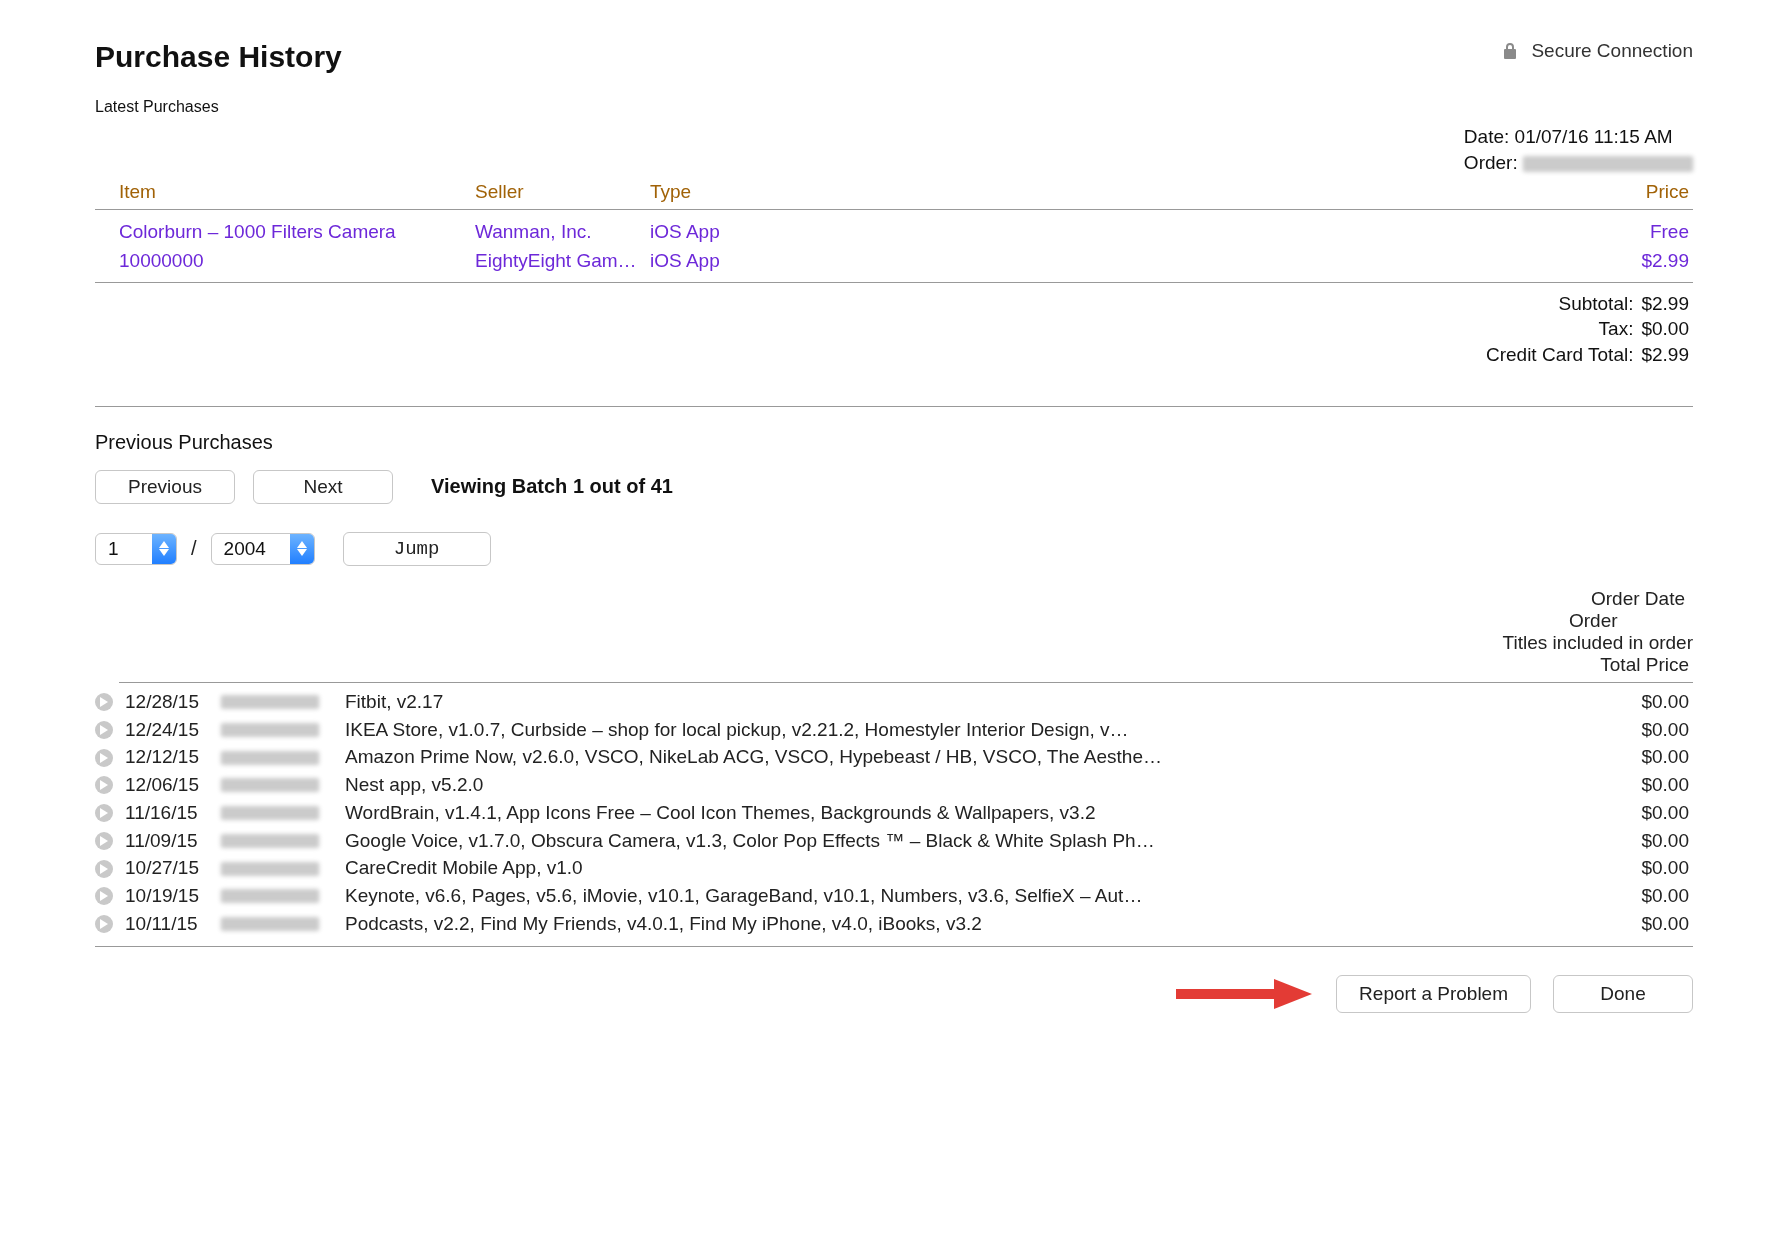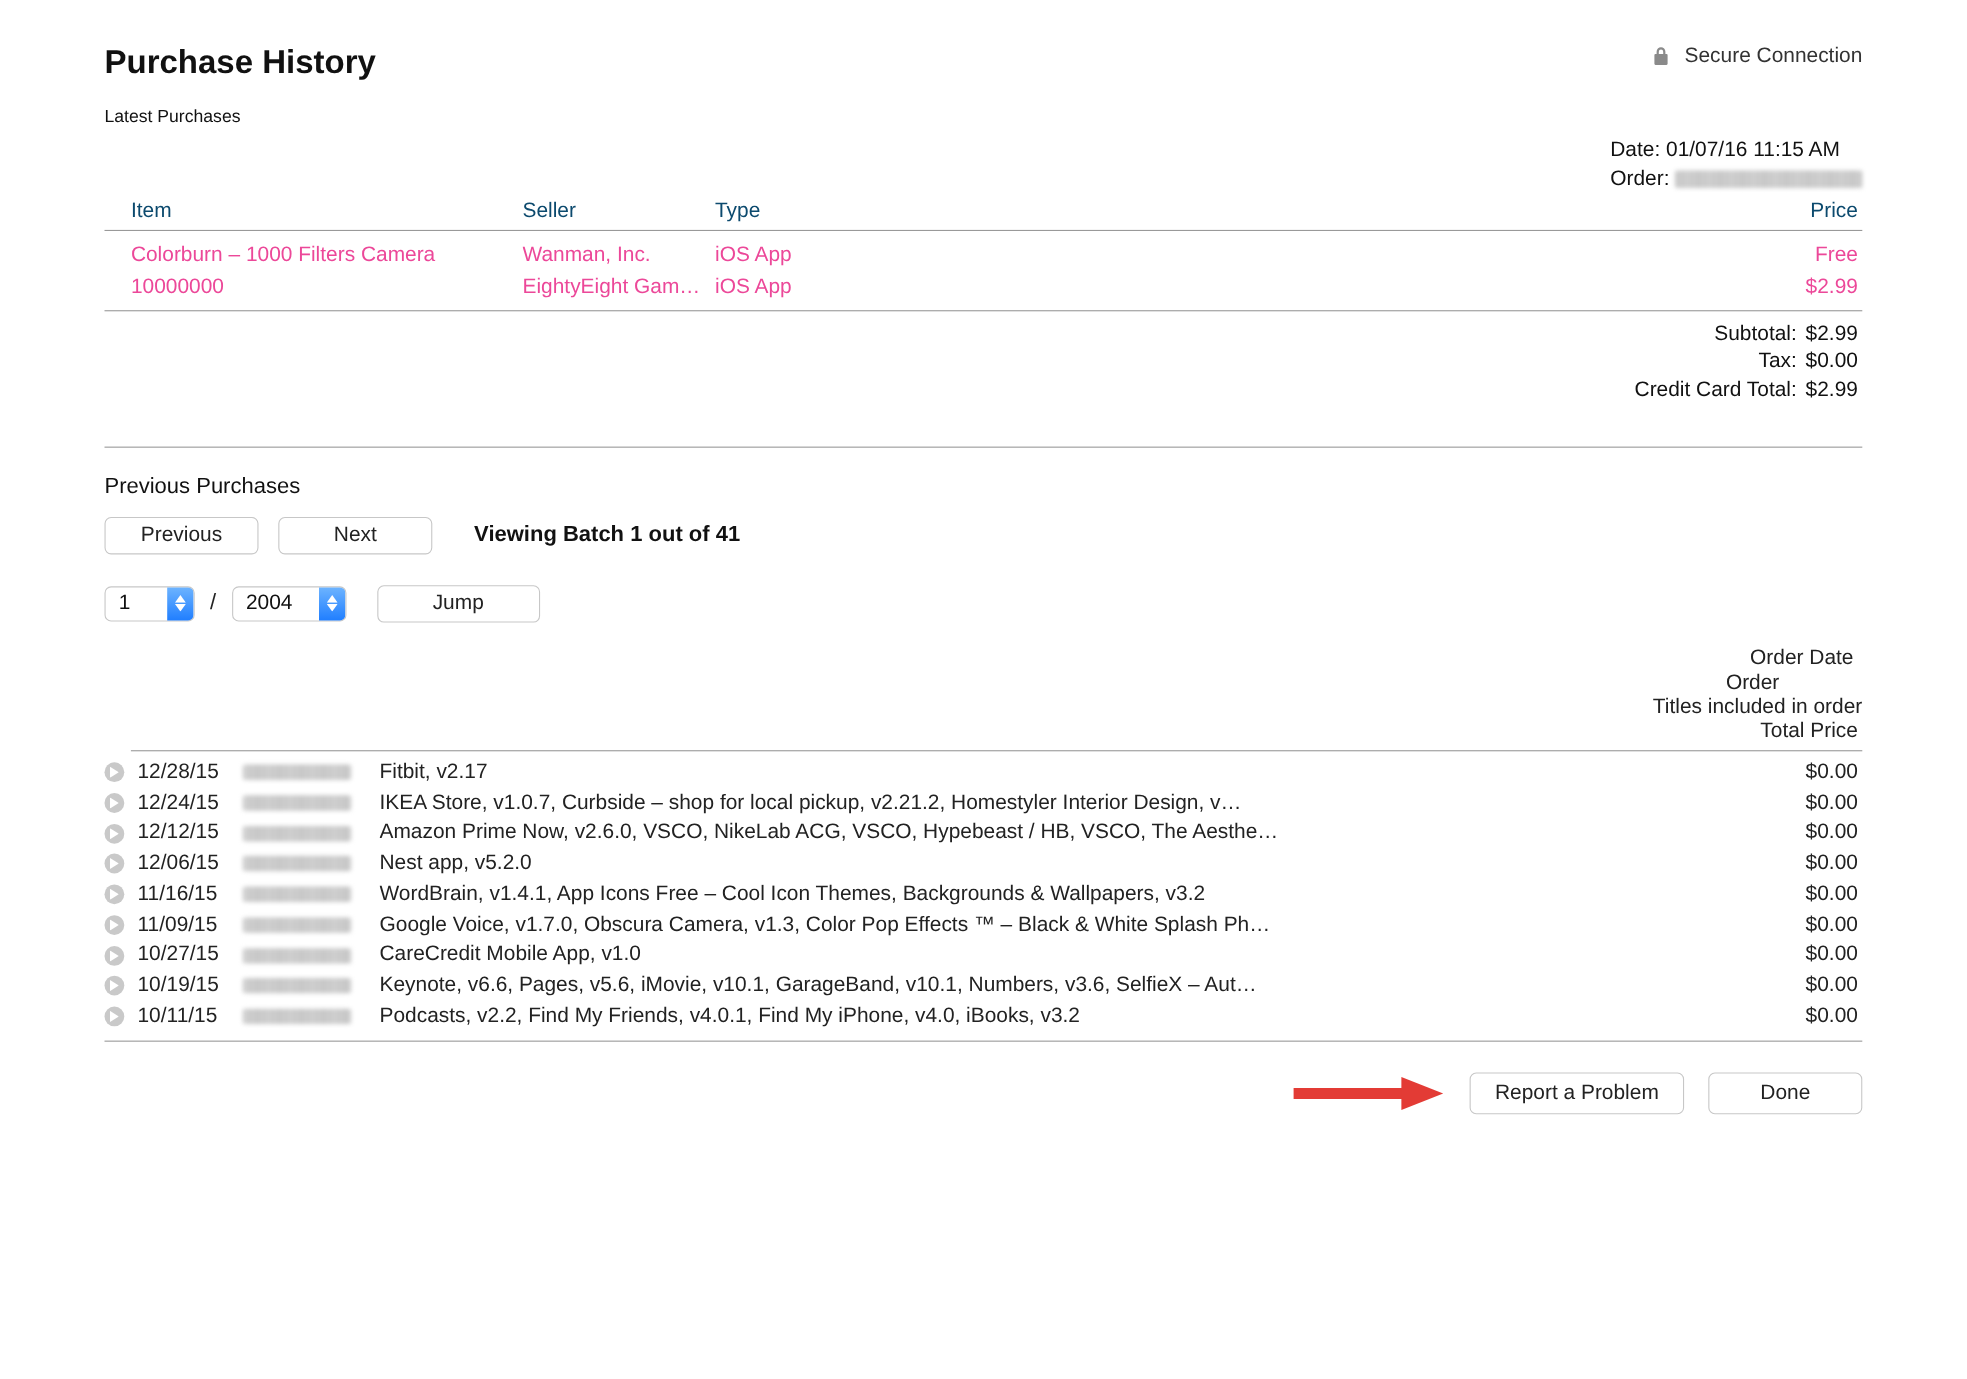--- a/index.html
+++ b/index.html
@@ -49,32 +49,32 @@
     filter: blur(2px);
     border-radius: 2px;
   }
   .latest-table-region { clear: both; }
   .latest-header-row {
     display: flex;
     border-bottom: 1.5px solid #999;
     padding: 6px 0 6px 0;
     margin-top: 56px;
     font-size: 19px;
-    color: #0c4a6e;
+    color: #a16207;
   }
   .col-item { width: 380px; padding-left: 24px; }
   .col-seller { width: 175px; }
   .col-type { width: 440px; }
   .col-price { flex: 1; text-align: right; padding-right: 4px; }
   .latest-row {
     display: flex;
     padding: 2px 0;
     font-size: 19px;
     line-height: 1.3;
-    color: #ec4899;
+    color: #6d28d9;
   }
   .latest-rows { padding-top: 8px; padding-bottom: 6px; border-bottom: 1.5px solid #999;}
   .ellipsis { white-space: nowrap; overflow: hidden; text-overflow: ellipsis; }
   .totals-block {
     text-align: right;
     font-size: 19px;
     padding-top: 8px;
     padding-bottom: 28px;
     padding-right: 4px;
     line-height: 1.35;
@@ -94,21 +94,21 @@
     border: 1px solid #c7c7c7;
     border-radius: 6px;
     font-size: 19px;
     padding: 5px 0;
     text-align: center;
     cursor: pointer;
     color: #222;
     font-family: inherit;
   }
   .btn-prev, .btn-next { width: 140px; }
-  .btn-jump { width: 148px; }
+  .btn-jump { width: 148px; font-family: Liberation Mono, monospace; }
   .viewing-text { font-size: 20px; margin-left: 20px; font-weight: bold; }
   .controls-row2 {
     display: flex;
     align-items: center;
     gap: 10px;
     margin-bottom: 18px;
   }
   .select-wrap {
     position: relative;
     display: inline-flex;

